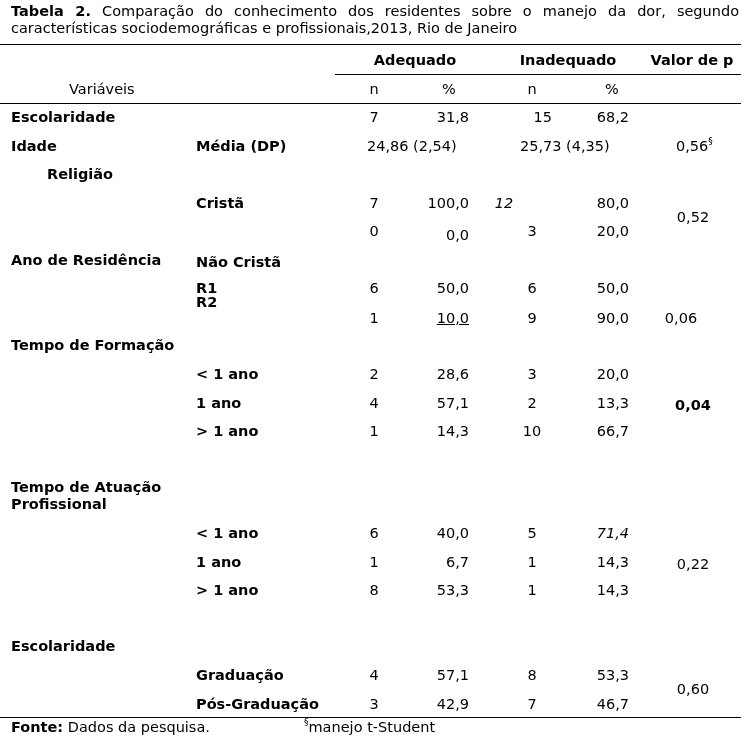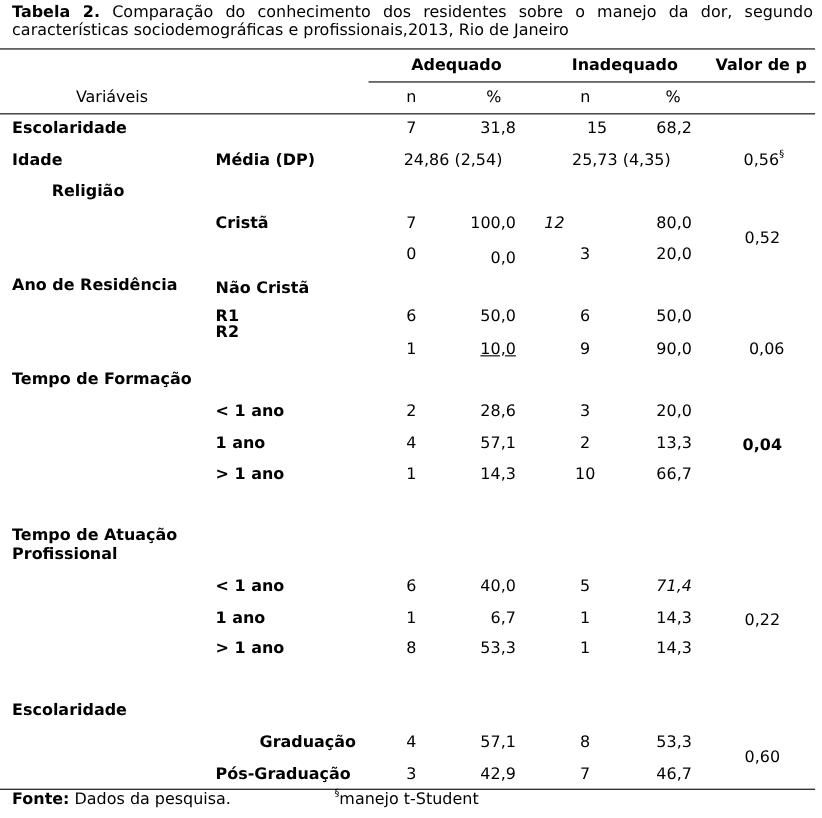--- a/index.html
+++ b/index.html
@@ -69,21 +69,21 @@
   <div class="abs b" style="left:196px;top:280px;">R1</div>
   <div class="abs c" style="left:354px;top:280px;width:40px;">6</div>
   <div class="abs r" style="left:410px;top:280px;width:59px;">50,0</div>
   <div class="abs c" style="left:512px;top:280px;width:40px;">6</div>
   <div class="abs r" style="left:570px;top:280px;width:59px;">50,0</div>
   <div class="abs b" style="left:196px;top:294px;">R2</div>
   <div class="abs c" style="left:354px;top:310px;width:40px;">1</div>
   <div class="abs r" style="left:410px;top:310px;width:59px;text-decoration:underline;">10,0</div>
   <div class="abs c" style="left:512px;top:310px;width:40px;">9</div>
   <div class="abs r" style="left:570px;top:310px;width:59px;">90,0</div>
-  <div class="abs c" style="left:664px;top:310px;width:66px;">0,06</div>
+  <div class="abs c" style="left:648px;top:310px;width:66px;">0,06</div>
 </div>
 
 <div>
   <div class="abs b" style="left:11px;top:337px;">Tempo de Formação</div>
   <div class="abs b" style="left:196px;top:366px;">&lt; 1 ano</div>
   <div class="abs c" style="left:354px;top:366px;width:40px;">2</div>
   <div class="abs r" style="left:410px;top:366px;width:59px;">28,6</div>
   <div class="abs c" style="left:512px;top:366px;width:40px;">3</div>
   <div class="abs r" style="left:570px;top:366px;width:59px;">20,0</div>
   <div class="abs b" style="left:196px;top:395px;">1 ano</div>
@@ -115,21 +115,21 @@
   <div class="abs b" style="left:196px;top:582px;">&gt; 1 ano</div>
   <div class="abs c" style="left:354px;top:582px;width:40px;">8</div>
   <div class="abs r" style="left:410px;top:582px;width:59px;">53,3</div>
   <div class="abs c" style="left:512px;top:582px;width:40px;">1</div>
   <div class="abs r" style="left:570px;top:582px;width:59px;">14,3</div>
   <div class="abs c" style="left:660px;top:556px;width:66px;">0,22</div>
 </div>
 
 <div>
   <div class="abs b" style="left:11px;top:638px;">Escolaridade</div>
-  <div class="abs b" style="left:196px;top:667px;margin-left:40px;">Graduação</div>
+  <div class="abs b" style="left:196px;top:667px;">Graduação</div>
   <div class="abs c" style="left:354px;top:667px;width:40px;">4</div>
   <div class="abs r" style="left:410px;top:667px;width:59px;">57,1</div>
   <div class="abs c" style="left:512px;top:667px;width:40px;">8</div>
   <div class="abs r" style="left:570px;top:667px;width:59px;">53,3</div>
   <div class="abs b" style="left:196px;top:696px;">Pós-Graduação</div>
   <div class="abs c" style="left:354px;top:696px;width:40px;">3</div>
   <div class="abs r" style="left:410px;top:696px;width:59px;">42,9</div>
   <div class="abs c" style="left:512px;top:696px;width:40px;">7</div>
   <div class="abs r" style="left:570px;top:696px;width:59px;">46,7</div>
   <div class="abs c" style="left:660px;top:681px;width:66px;">0,60</div>

